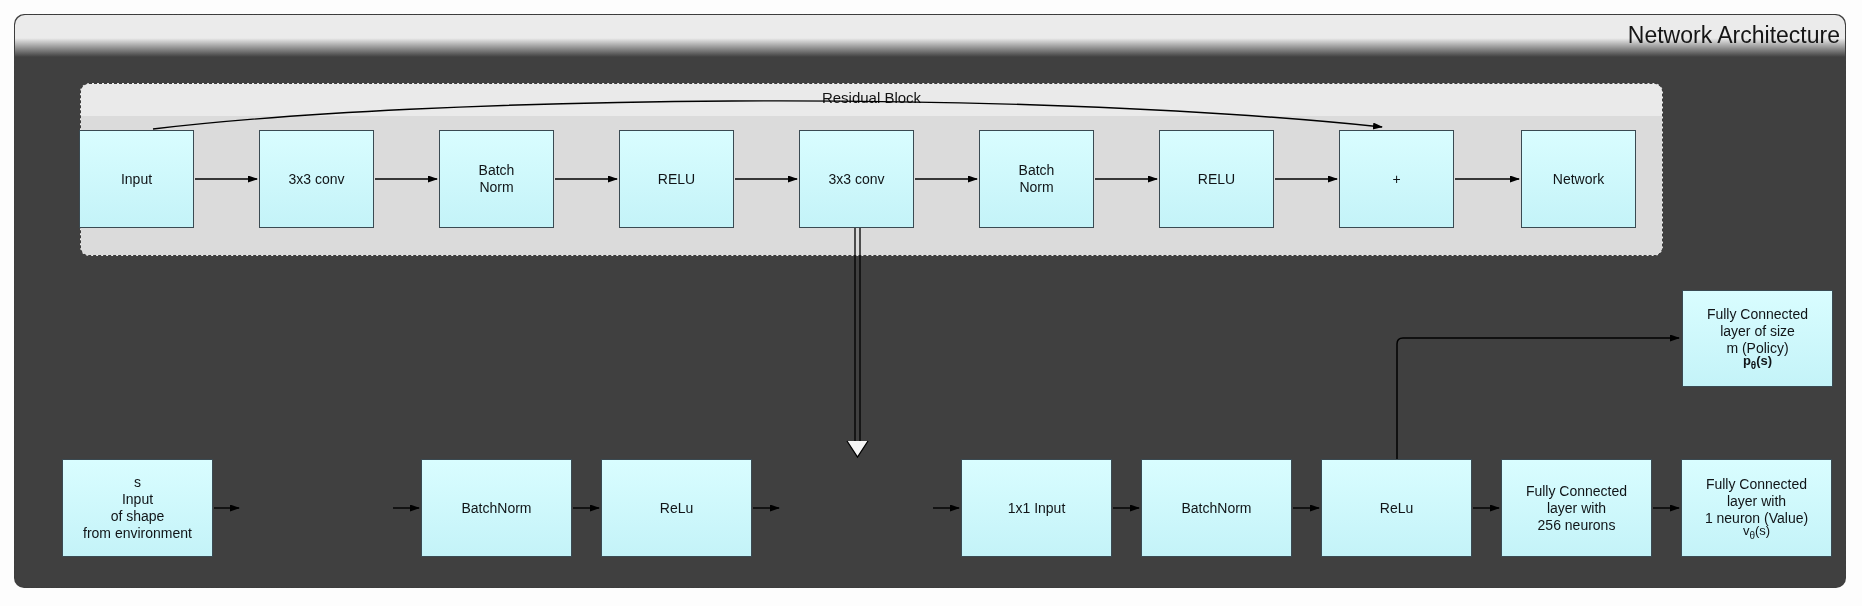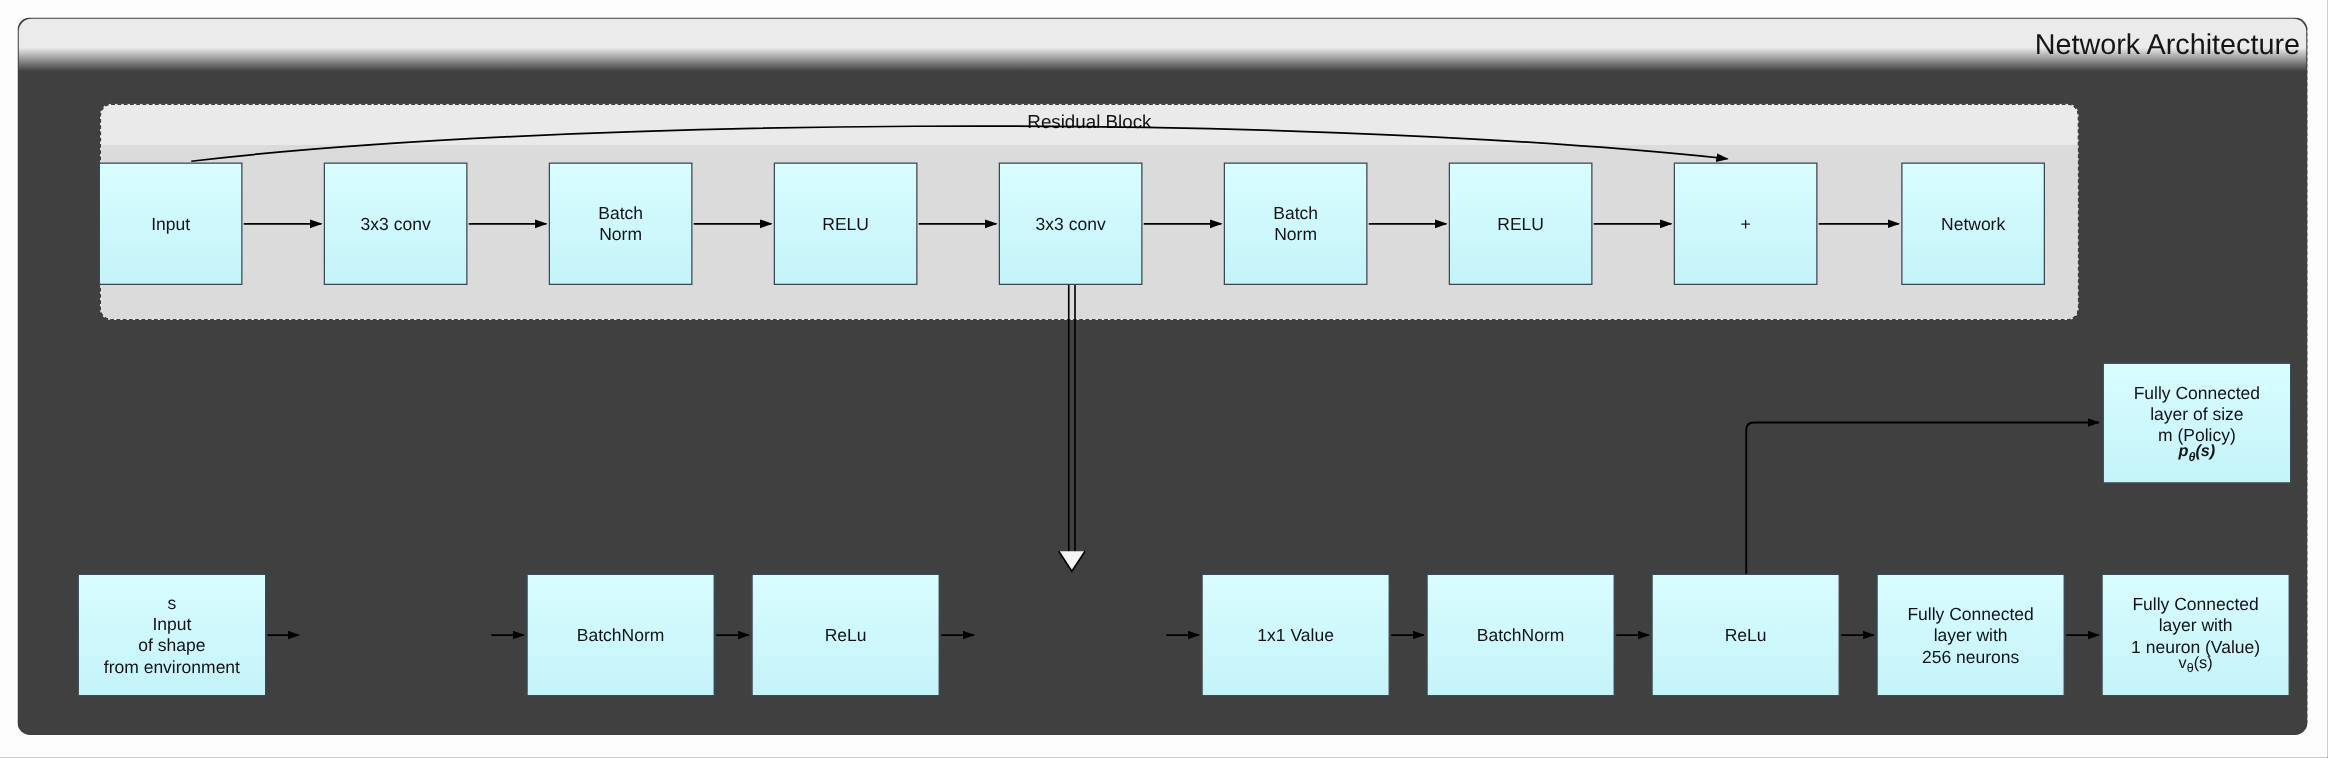--- a/index.html
+++ b/index.html
@@ -50,21 +50,21 @@
     background:linear-gradient(180deg,#d9fdff 0%,#c4f3f8 100%);
     border:1.6px solid #3a4a52;
     box-sizing:border-box;
     font-size:14px;line-height:17px;
   }
   .t{top:130px;width:115px;height:98px;}
   .b{top:459px;width:151px;height:98px;}
   .policy{left:1682px;top:290px;width:151px;height:97px;}
   .formula{display:block;margin-top:-3px;font-size:13px;line-height:13px;}
   .formula sub{font-size:10px;line-height:1;}
-  .policy .formula{font-weight:bold;font-style:italic;}
+  .policy .formula{font-weight:bold;}
   .wires{position:absolute;left:0;top:0;pointer-events:none;}
 </style>
 </head>
 <body>
 
 <div id="canvas">
 
   <div class="outer">
     <div class="outer-head">
       <span class="outer-title">Network Architecture</span>
@@ -86,21 +86,21 @@
   <div class="node t" style="left:1159px">RELU</div>
   <div class="node t" style="left:1339px">+</div>
   <div class="node t" style="left:1521px">Network</div>
 
   <div class="node b" style="left:62px">s
 Input
 of shape
 from environment</div>
   <div class="node b" style="left:421px">BatchNorm</div>
   <div class="node b" style="left:601px">ReLu</div>
-  <div class="node b" style="left:961px">1x1 Value</div>
+  <div class="node b" style="left:961px">1x1 Input</div>
   <div class="node b" style="left:1141px">BatchNorm</div>
   <div class="node b" style="left:1321px">ReLu</div>
   <div class="node b" style="left:1501px">Fully Connected
 layer with
 256 neurons</div>
 
   <div class="node b" style="left:1681px">
     <span>Fully Connected
 layer with
 1 neuron (Value)</span>

